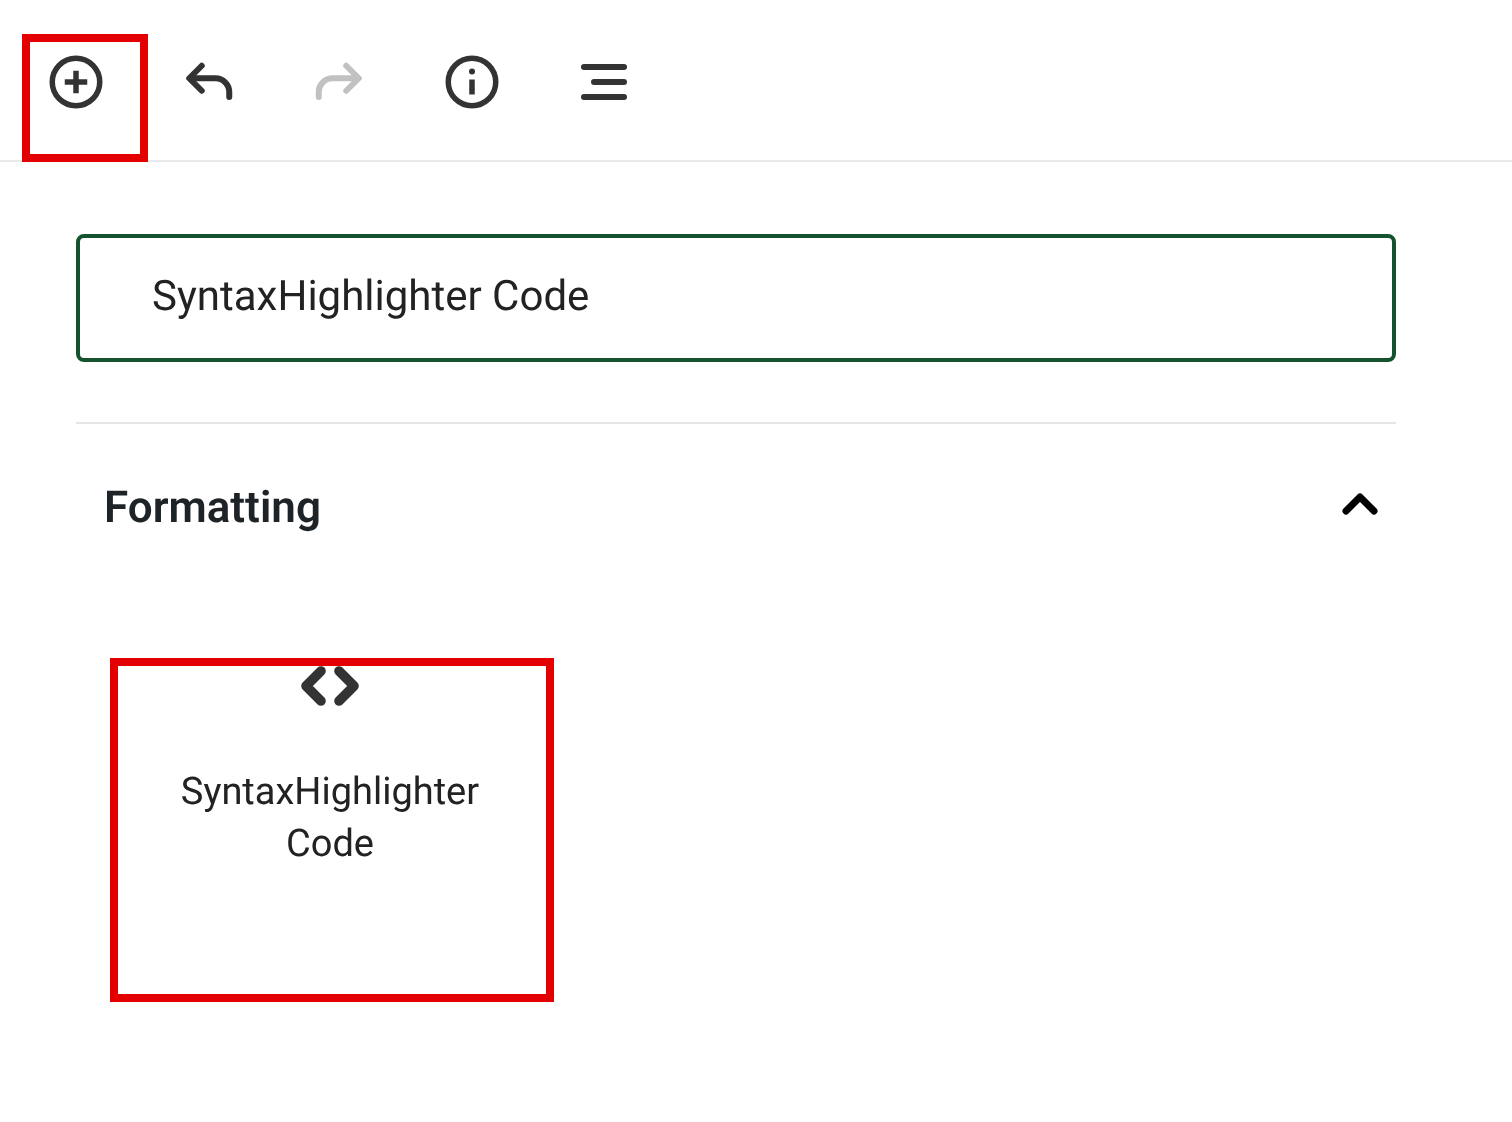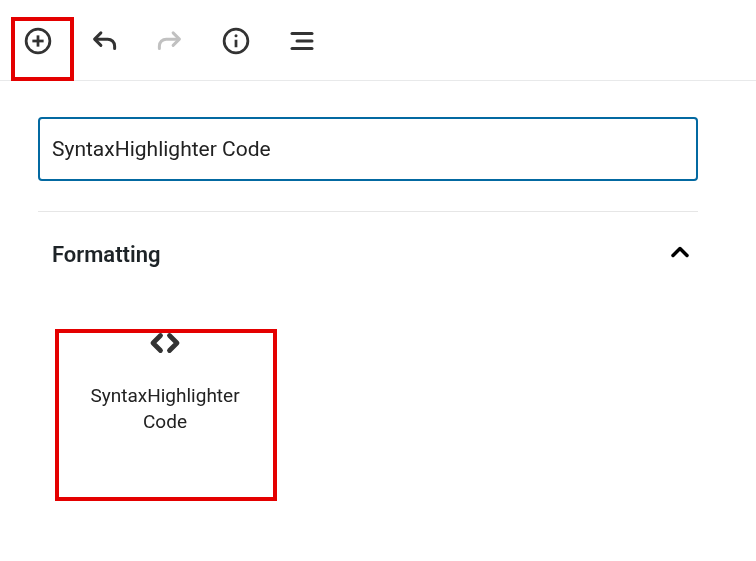--- a/index.html
+++ b/index.html
@@ -40,23 +40,23 @@
       border: 4px solid #e40000;
       pointer-events: none;
     }
     .panel {
       margin-top: 4px;
       background: #fff;
       padding: 32px 42px 0 38px;
       width: 740px;
     }
     .search-box {
-      border: 2px solid #0369a1;
+      border: 2px solid #14532d;
       border-radius: 4px;
-      padding: 18px 12px;
+      padding: 18px 36px;
       font-size: 21px;
       width: 100%;
       color: #222;
       font-family: inherit;
       outline: none;
     }
     .divider {
       margin: 30px 0 0 0;
       border: none;
       border-top: 1px solid #e6e6e6;

